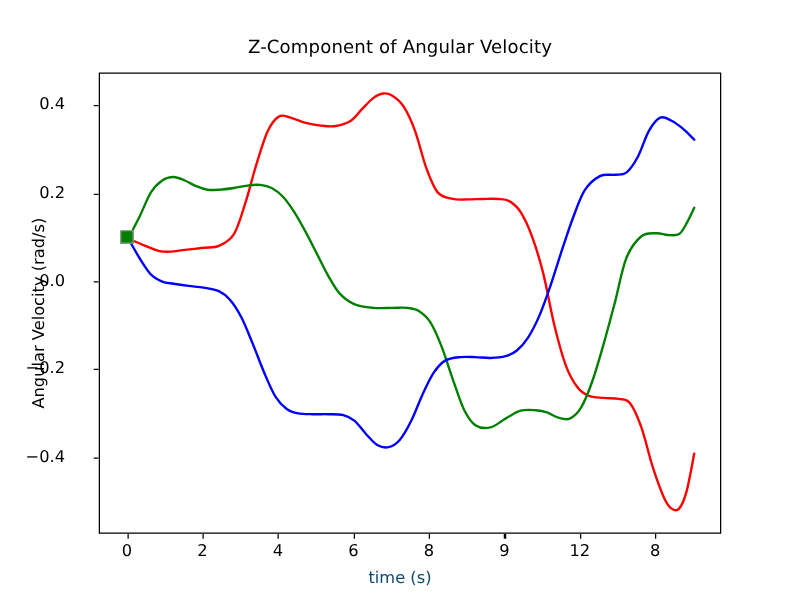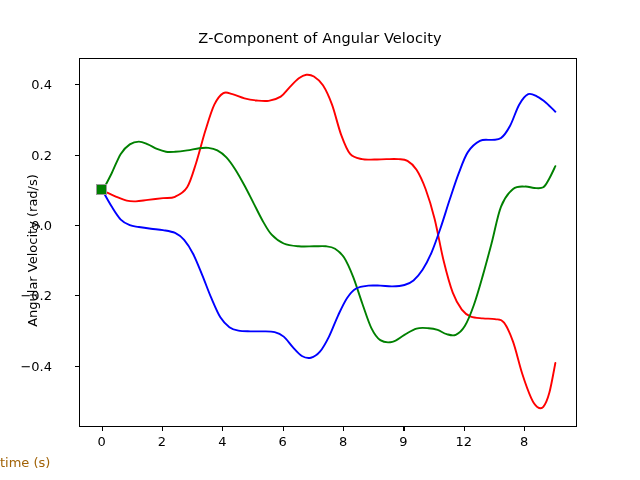--- a/index.html
+++ b/index.html
@@ -73,22 +73,23 @@
     top: 427px;
     width: 1.1px;
     height: 4px;
     background: #000000;
   }
   #xlabel {
     position: absolute;
     left: 0;
     top: 455px;
     width: 640px;
+    text-align: center;
     font-size: 13px;
-    color: #a16207;
+    color: #0c4a6e;
   }
   #ylabel {
     position: absolute;
     left: -98px;
     top: 243px;
     width: 260px;
     text-align: center;
     font-size: 13px;
     color: #000000;
     transform: rotate(-90deg);

